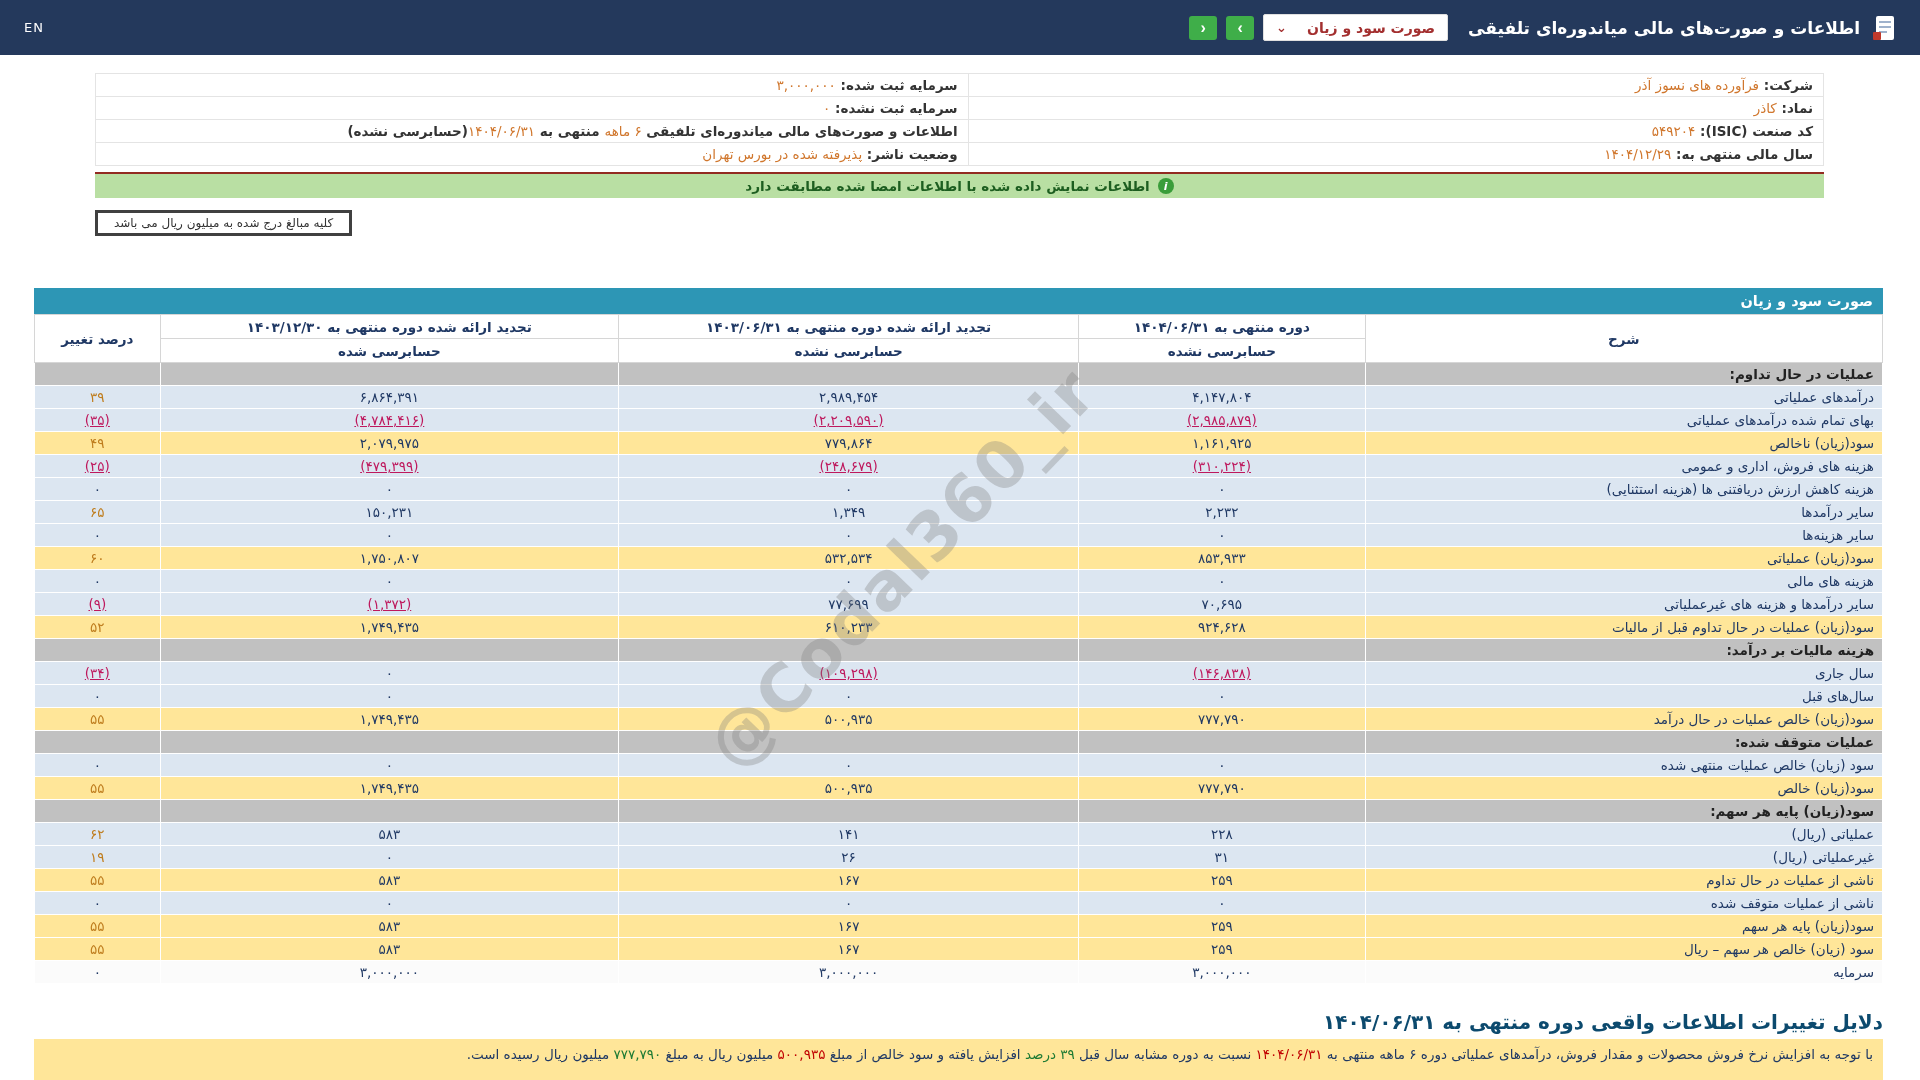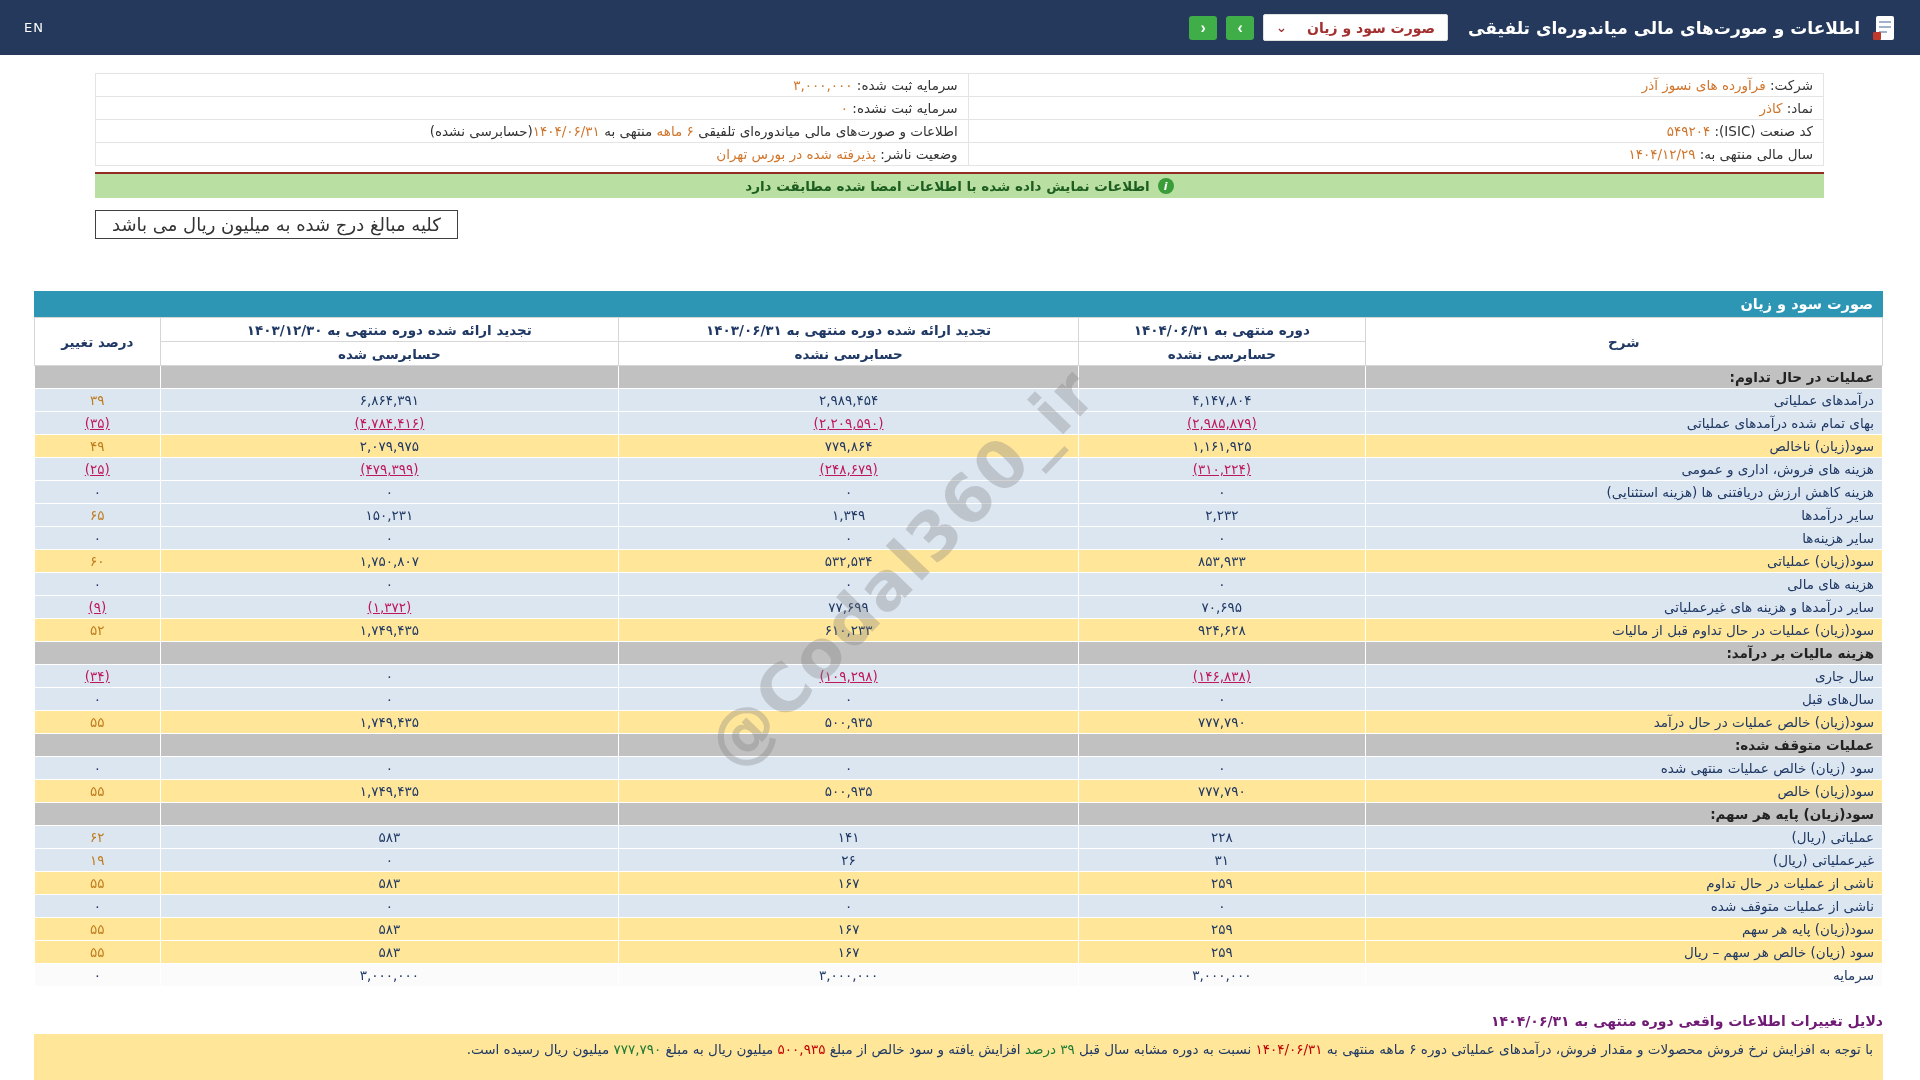--- a/index.html
+++ b/index.html
@@ -23,32 +23,32 @@
     justify-content:center; margin-right:9px; cursor:pointer; line-height:1; }
   .lang { margin-right:auto; color:#fff; font-size:13px; text-decoration:none;
     cursor:pointer; letter-spacing:1px; }
 
   
   .info-wrap { margin:18px 96px 0 95px; }
   .info-table { width:100%; border-collapse:collapse; font-size:13.5px; }
   .info-table td { border:1px solid #e4e4e4; height:23px; padding:2px 10px;
     vertical-align:middle; background:#fff; white-space:nowrap; overflow:hidden; }
   .info-cell.right { width:49.5%; }
-  .seg-l { color:#333; font-weight:normal; }
+  .seg-l { color:#333; font-weight:bold; }
   .seg-o { color:#d0762c; }
 
   .banner { margin:6px 96px 0 95px; background:#b9dfa3; border-top:2px solid #922b21;
     height:26px; display:flex; align-items:center; justify-content:center; gap:8px;
     font-size:13.5px; font-weight:bold; color:#1d5e20; }
   .info-icon { width:16px; height:16px; border-radius:50%; background:#3a9d3a; color:#fff;
     font-size:11px; font-weight:bold; display:flex; align-items:center; justify-content:center;
     font-style:italic; }
 
   .units-box { margin:12px 96px 0 0; width:fit-content; margin-right:auto; margin-left:95px;
-    border:1px solid #404040; background:#fff; padding:3px 16px; font-size:18px; color:#333;
+    border:3px solid #404040; background:#fff; padding:3px 16px; font-size:12px; color:#333;
     white-space:nowrap; }
 
   
   .statement { margin:52px 37px 0 34px; }
   .stmt-title { background:#2d96b5; color:#fff; height:26px; display:flex; align-items:center;
     padding:0 10px; font-size:14.5px; font-weight:bold; }
   .stmt-table { width:100%; border-collapse:collapse; table-layout:fixed; }
   .stmt-table th { background:#fff; color:#1f3864; font-weight:bold; font-size:13.5px;
     border:1px solid #d6d6d6; height:24px; text-align:center; padding:0 4px; }
   .stmt-table td { height:23px; font-size:13.5px; border:1px solid #ffffff; padding:0 8px;
@@ -59,21 +59,21 @@
   .r-yellow td { background:#ffe699; }
   .r-white td  { background:#fbfbfb; }
   .r-section td { background:#c1c1c1;padding-left:8px; }
   .r-section td.desc { color:#222; font-weight:bold; }
   .pos { color:#1f3864; }
   .neg { color:#be185d;text-decoration:underline; }
   .pct-pos { color:#bf7d1e; }
 
   
   .footer { margin:26px 37px 0 34px; }
-  .footer-title { text-align:right; font-size:14px; font-weight:bold; color:#701a75; }
+  .footer-title { text-align:right; font-size:20px; font-weight:bold; color:#0c4a6e; }
   .footer-note { margin-top:5px; background:#ffe699; padding:5px 10px; font-size:13.5px;
     line-height:1.55; color:#1f3864; min-height:46px; }
   .note-d { color:#1f3864; }
   .note-r { color:#c00000; }
   .note-g { color:#1d7a33; }
 
   
   .watermark { position:absolute; left:640px; top:530px; font-size:66px; font-weight:bold;
     color:rgba(125,125,125,0.32); transform:rotate(-46deg); pointer-events:none;
     z-index:40; direction:ltr; letter-spacing:2px; white-space:nowrap; }

